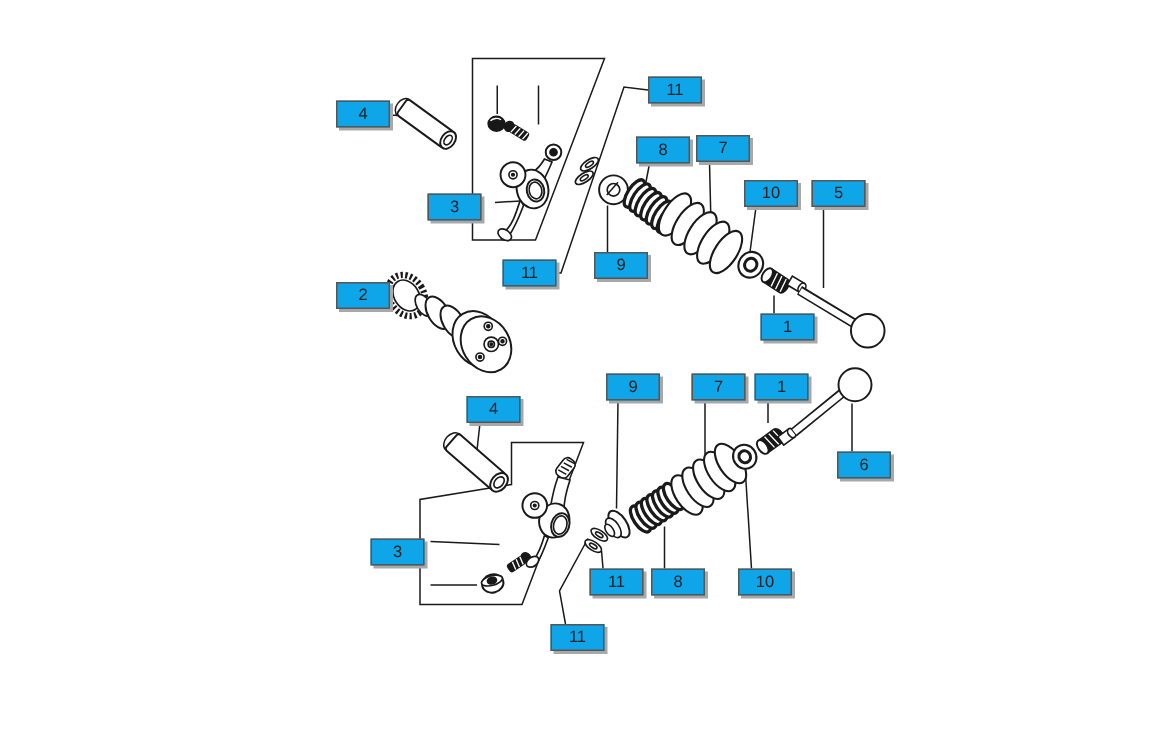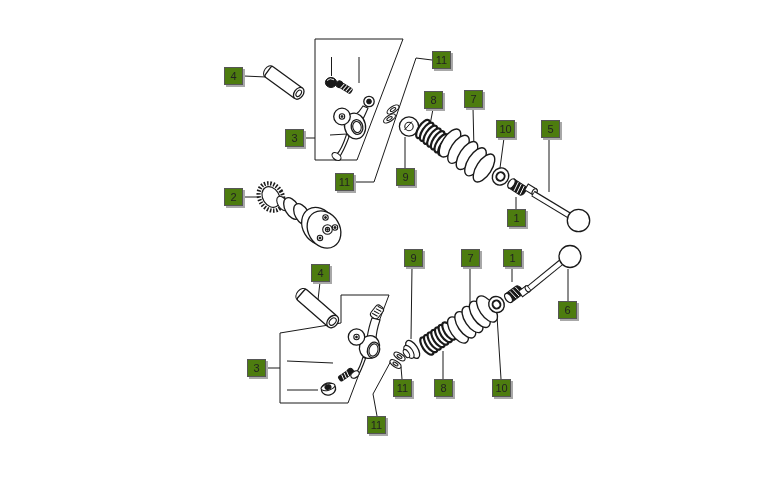--- a/index.html
+++ b/index.html
@@ -1,20 +1,20 @@
 <!DOCTYPE html>
 <html><head>
 <meta charset="utf-8">
 <style>
   html,body{margin:0;padding:0;background:#fff;}
   .canvas{position:relative;width:775px;height:497px;background:#ffffff;overflow:hidden;
           font-family:"Liberation Sans",sans-serif;}
   .art{position:absolute;left:0;top:0;}
-  .callout{position:absolute;width:19px;height:18px;box-sizing:border-box;
-           background:#4d7c0f;border:1px solid #565656;box-shadow:2px 2px 0 #a8a8a8;
+  .callout{position:absolute;width:36px;height:18px;box-sizing:border-box;
+           background:#0ea5e9;border:1px solid #565656;box-shadow:2px 2px 0 #a8a8a8;
            display:flex;align-items:center;justify-content:center;
            font-size:11px;line-height:1;color:#222;cursor:pointer;user-select:none;}
   .ln{stroke:#1a1a1a;stroke-width:1;fill:none;}
   .part{stroke:#1a1a1a;stroke-width:1.3;fill:#ffffff;}
   .thin{stroke:#1a1a1a;stroke-width:1.1;fill:#ffffff;}
   .dark{fill:#181818;stroke:#181818;stroke-width:1;}
   .wline{stroke:#ffffff;stroke-width:0.9;fill:none;}
   .coil{stroke:#1a1a1a;fill:#ffffff;}
 </style>
 </head>

